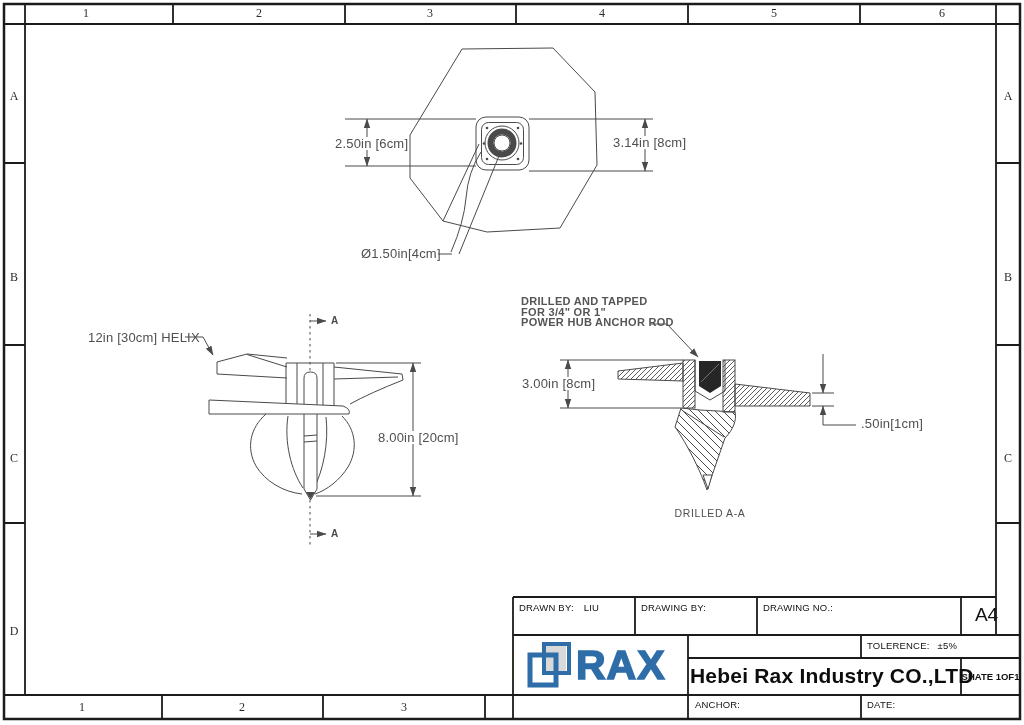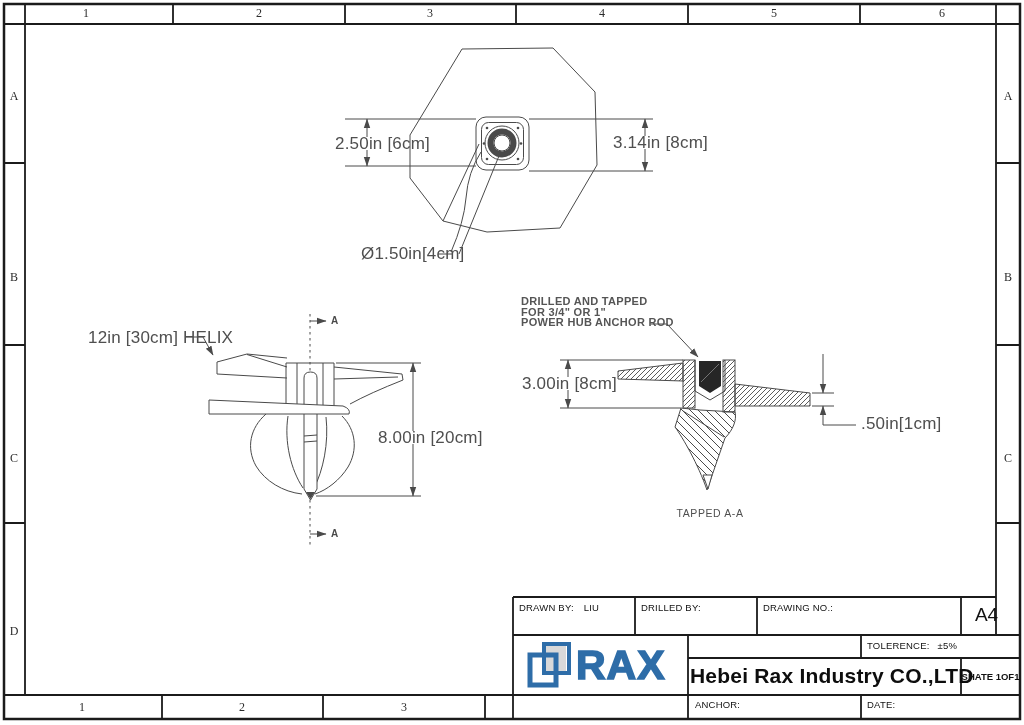--- a/index.html
+++ b/index.html
@@ -1,21 +1,21 @@
 <!DOCTYPE html>
 <html><head>
 <meta charset="utf-8">
 <style>
   html,body{margin:0;padding:0;background:#fff;}
   .page{position:relative;width:1024px;height:725px;background:#ffffff;overflow:hidden;
         font-family:"Liberation Sans",sans-serif;}
   svg.lines{position:absolute;left:0;top:0;width:1024px;height:725px;}
   .zone{position:absolute;font-family:"Liberation Serif",serif;font-size:12px;color:#2b2b2b;
         width:40px;text-align:center;}
-  .dim{position:absolute;font-size:17px;color:#4f4f4f;background:#fff;text-align:center;
+  .dim{position:absolute;font-size:13px;color:#4f4f4f;background:#fff;text-align:center;
        letter-spacing:.2px;line-height:13px;white-space:nowrap;padding:0 1px;}
   .dim.noBg{background:transparent;}
   .note{position:absolute;left:521px;top:296px;font-size:11px;font-weight:bold;color:#555;
         letter-spacing:.3px;line-height:10.5px;white-space:nowrap;}
   .sectionLetter{position:absolute;font-size:10px;font-weight:bold;color:#4a4a4a;}
   .caption{position:absolute;font-size:10.5px;color:#4f4f4f;letter-spacing:.6px;text-align:center;}
   .tbLabel{position:absolute;font-size:9.5px;font-weight:normal;color:#111;letter-spacing:.2px;
            white-space:nowrap;display:flex;gap:10px;}
   .tbBig{position:absolute;font-size:19px;color:#111;text-align:center;}
   .company{position:absolute;font-size:21px;font-weight:bold;color:#0d0d0d;text-align:center;
@@ -148,28 +148,28 @@
   <div class="sectionLetter" style="left:331px;top:315px;">A</div>
   <div class="sectionLetter" style="left:331px;top:528px;">A</div>
 
   <div class="note">
     <div>DRILLED AND TAPPED</div>
     <div>FOR 3/4" OR 1"</div>
     <div>POWER HUB ANCHOR ROD</div>
   </div>
   <div class="dim" style="left:521px;top:377px;width:72px;">3.00in [8cm]</div>
   <div class="dim noBg" style="left:860px;top:417px;">.50in[1cm]</div>
-  <div class="caption" style="left:668px;top:507px;width:84px;">TAPPED A-A</div>
+  <div class="caption" style="left:668px;top:507px;width:84px;">DRILLED A-A</div>
 
   <div class="tbLabel" style="left:519px;top:602px;">
     <span>DRAWN BY:</span>
     <span>LIU</span>
   </div>
   <div class="tbLabel" style="left:641px;top:602px;">
-    <span>DRILLED BY:</span>
+    <span>DRAWING BY:</span>
   </div>
   <div class="tbLabel" style="left:763px;top:602px;">
     <span>DRAWING NO.:</span>
   </div>
   <div class="tbBig" style="left:961px;top:604px;width:51px;">A4</div>
   <div class="tbLabel" style="left:867px;top:640px;gap:8px;">
     <span>TOLERENCE:</span>
     <span>±5%</span>
   </div>
   <div class="company" style="left:690px;top:664px;width:269px;">Hebei Rax Industry CO.,LTD</div>

